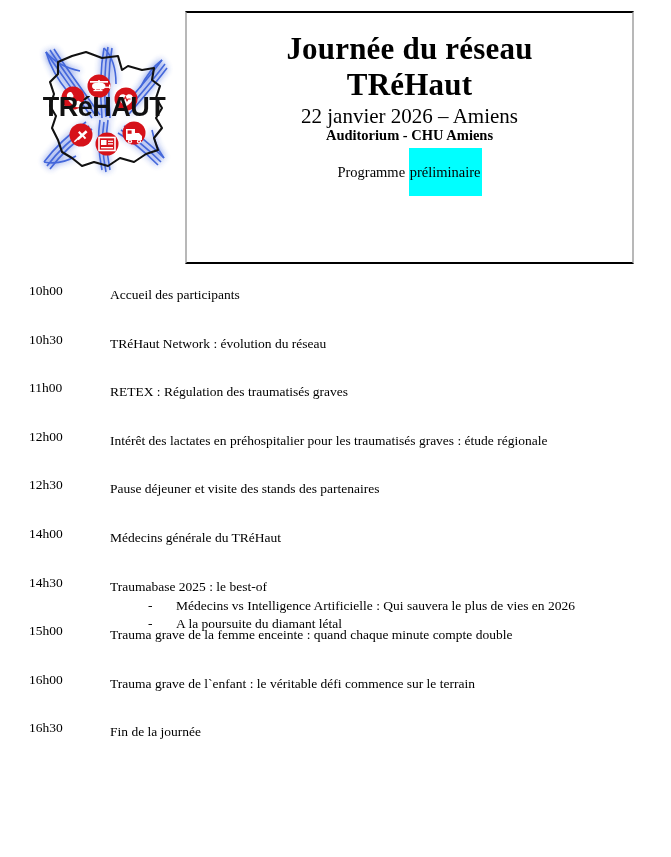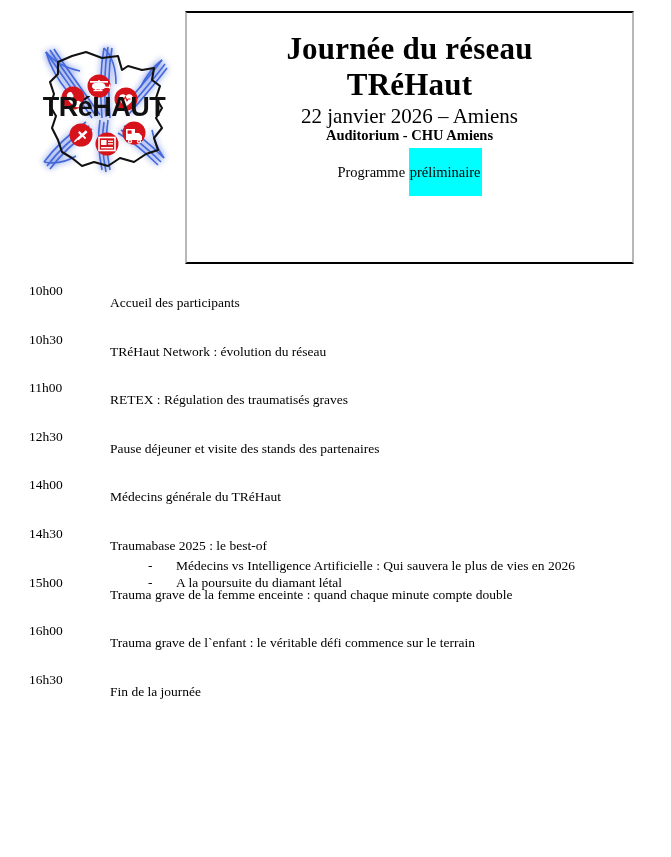--- a/index.html
+++ b/index.html
@@ -108,21 +108,21 @@
     position: absolute;
     left: 29px;
     top: 0;
     font-size: 13.5px;
     line-height: 1.25;
     white-space: nowrap;
   }
   .row-body {
     position: absolute;
     left: 110px;
-    top: 12px;
+    top: 4px;
     right: 12px;
     font-size: 13.5px;
     line-height: 1.25;
   }
   .sub-list {
     margin: 2px 0 0 0;
     padding: 0;
     list-style: none;
   }
   .sub-item {
@@ -279,20 +279,26 @@
         <div>TRéHaut Network : évolution du réseau</div>
       </div>
     </div>
     <div class="row">
       <div class="row-time">11h00</div>
       <div class="row-body">
         <div>RETEX : Régulation des traumatisés graves</div>
       </div>
     </div>
     <div class="row">
+      <div class="row-time">12h00</div>
+      <div class="row-body">
+        <div>Intérêt des lactates en préhospitalier pour les traumatisés graves : étude régionale</div>
+      </div>
+    </div>
+    <div class="row">
       <div class="row-time">12h30</div>
       <div class="row-body">
         <div>Pause déjeuner et visite des stands des partenaires</div>
       </div>
     </div>
     <div class="row">
       <div class="row-time">14h00</div>
       <div class="row-body">
         <div>Médecins générale du TRéHaut</div>
       </div>

